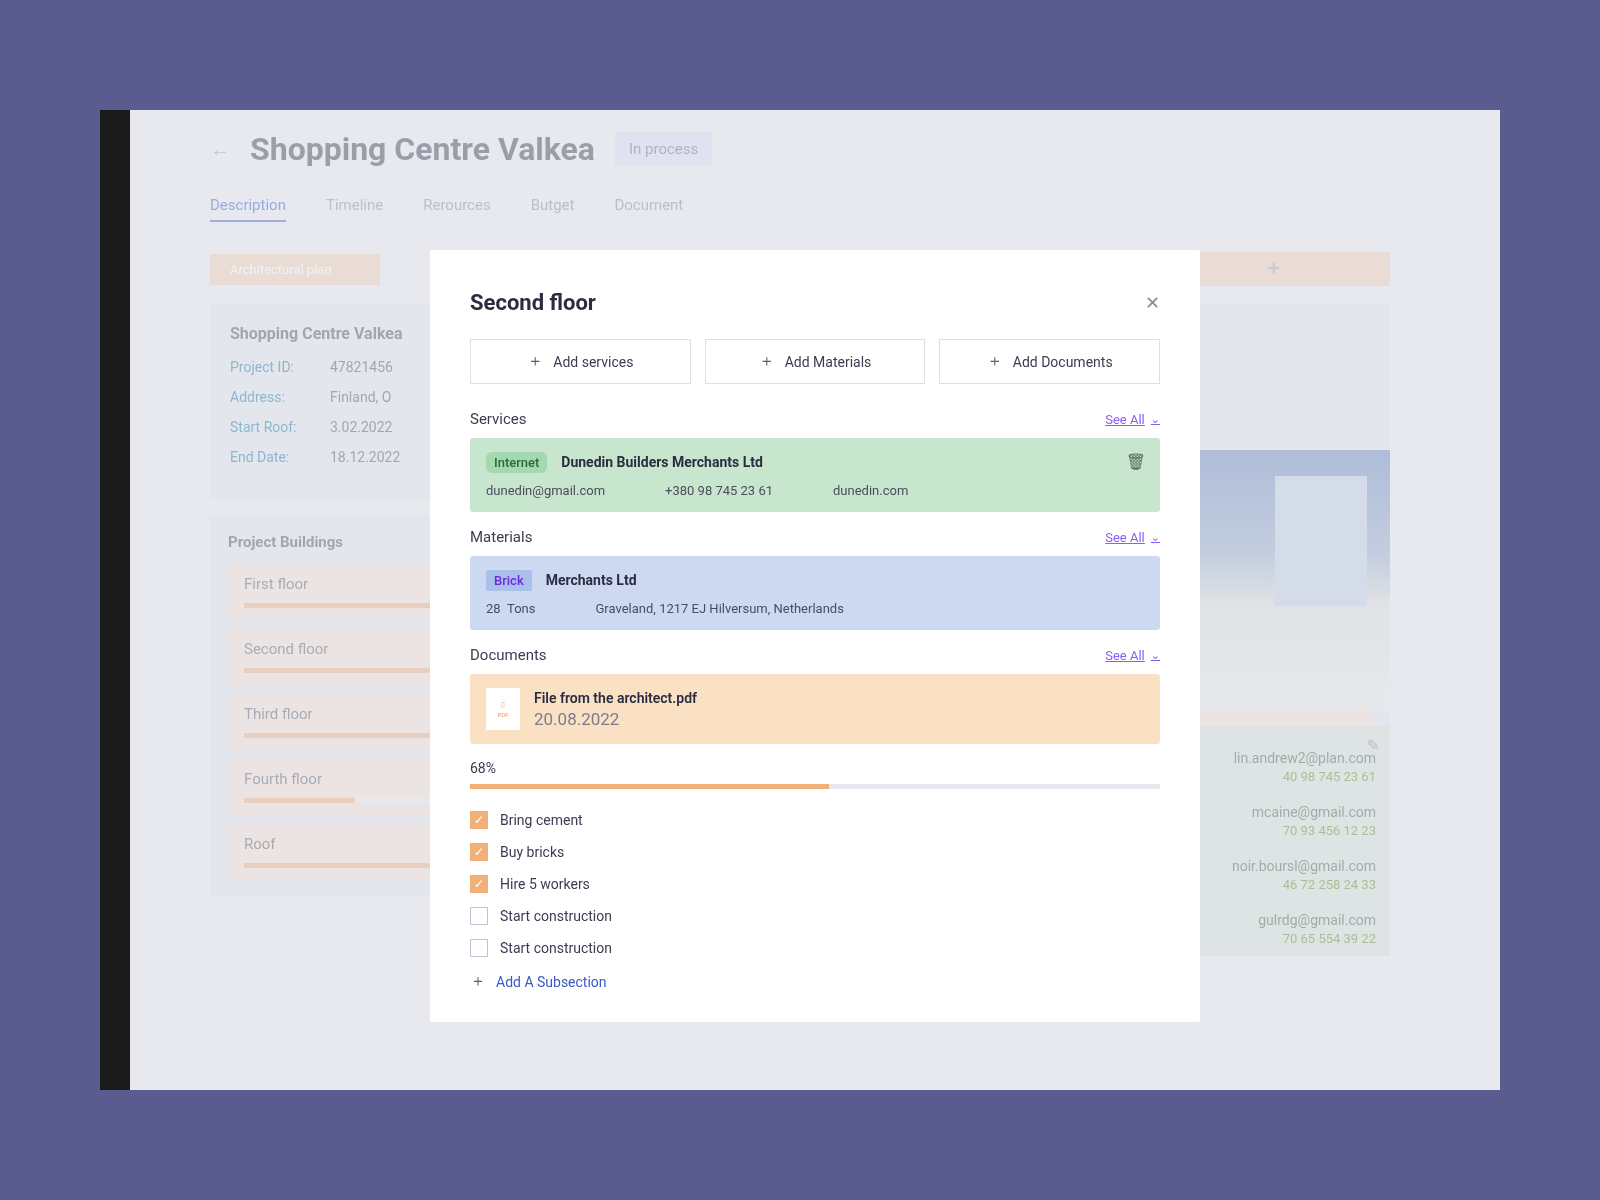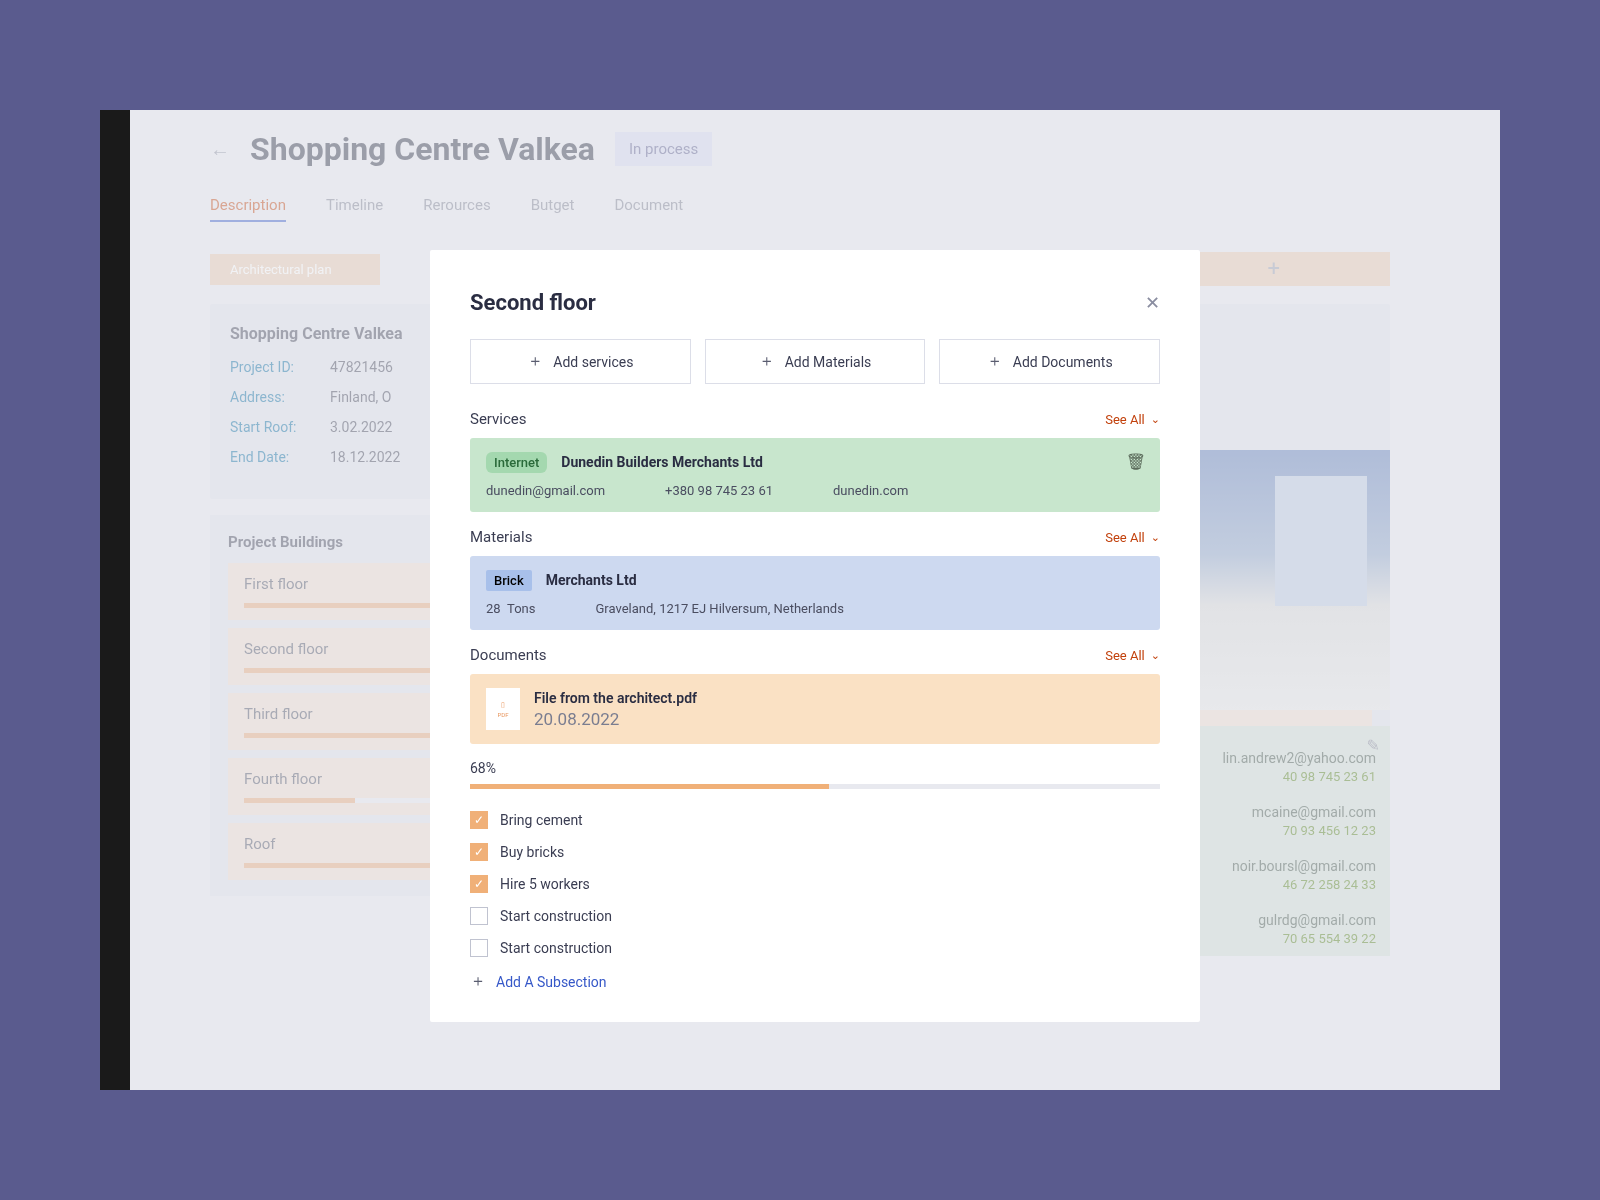--- a/index.html
+++ b/index.html
@@ -6,21 +6,21 @@
 body { background: #5a5b8e; width: 1600px; height: 1200px; overflow: hidden; position: relative; }
 .app-frame { position: absolute; left: 100px; top: 110px; width: 1400px; height: 980px; background: #e8e9ef; display: flex; }
 .rail { width: 30px; background: #1a1a1a; }
 .content { flex: 1; padding: 0 110px 0 80px; position: relative; }
 .overlay { position: absolute; inset: 0; background: rgba(232,233,239,0.6); z-index: 5; }
 .header-row { display: flex; align-items: center; gap: 20px; padding-top: 20px; }
 .back-arrow { color: #8a8da0; font-size: 20px; }
 .page-title { font-size: 32px; font-weight: 700; color: #2a2d42; }
 .status-badge { background: #d4d8f0; color: #5a5b8e; padding: 8px 14px; font-size: 15px; }
 .tabs { display: flex; gap: 40px; margin-top: 28px; font-size: 15px; color: #7a7d90; }
-.tab.active { color: #c2410c; border-bottom: 2px solid #3658c8; padding-bottom: 6px; }
+.tab.active { color: #1d4ed8; border-bottom: 2px solid #3658c8; padding-bottom: 6px; }
 .phase-bar { margin-top: 30px; height: 34px; display: flex; align-items: center; position: relative; }
 .phase-seg { background: #e8c9b0; color: #fff; font-size: 13px; padding: 8px 20px; width: 170px; }
 .phase-tail { flex:1; background: linear-gradient(to right, transparent 80%, #e8c9b0 80%); height:34px; display:flex; align-items:center; justify-content:flex-end;}
 .phase-arrow { width:0; height:0; border-top:17px solid transparent; border-bottom:17px solid transparent; border-left:18px solid #e8c9b0;}
 .info-panel { background: #dfe1ea; padding: 20px 20px; margin-top: 18px; border-radius: 2px; display:flex; gap:40px; }
 .info-left { flex:0 0 230px;}
 .info-title { font-weight: 700; color: #3a3d52; font-size: 16px; margin-bottom: 16px; }
 .info-row { display: flex; margin-bottom: 14px; font-size: 14px; }
 .info-label { color: #0369a1; width: 100px; }
 .info-val { color: #3a3d52; }
@@ -42,29 +42,29 @@
 
 
 .modal { position: absolute; left: 430px; top: 250px; width: 770px; background: #fff; z-index: 10; padding: 40px 40px 30px; border-radius: 2px;}
 .modal-header { display:flex; justify-content:space-between; align-items:center; margin-bottom: 24px;}
 .modal-title { font-size: 22px; font-weight: 700; color: #2a2d42; }
 .close-x { color: #8a8da0; font-size: 18px; cursor:pointer;}
 .add-buttons { display: flex; gap: 14px; margin-bottom: 26px; }
 .add-btn { flex:1; border: 1px solid #dcdee8; padding: 11px 0; display:flex; align-items:center; justify-content:center; gap:10px; color:#3a3d52; font-size:14px; cursor:pointer;}
 .plus { color:#5a5d70; font-size:16px; font-weight:300;}
 .section-head { display:flex; justify-content:space-between; align-items:center; margin-bottom:10px; color:#3a3d52; font-size:15px;}
-.see-all { color:#c2410c; font-size:13px; display:flex; align-items:center; gap:6px;}
+.see-all { color:#8b5cf6; font-size:13px; display:flex; align-items:center; gap:6px;text-decoration:underline;}
 .chev { font-size:11px;}
 .card { border-radius: 3px; padding: 14px 16px; margin-bottom: 16px; position:relative;}
 .card-green { background: #c8e6cd; }
 .card-blue { background: #cdd9f0; }
 .card-orange { background: #fae1c4; }
 .tag { padding: 3px 8px; font-size: 13px; font-weight:500; margin-right: 10px; border-radius:2px;}
 .tag-green { background: #a4d8af; color:#2a6a3a;border-radius:6px;}
-.tag-blue { background: #a8c0ea; color:#000000;}
+.tag-blue { background: #a8c0ea; color:#6d28d9;}
 .card-title { font-weight:700; color:#2a2d42; font-size:14px; display:inline;}
 .card-row2 { display:flex; gap:60px; margin-top:12px; font-size:13px; color:#4a4d60;}
 .trash { position:absolute; right:14px; top:14px; color:#5a6a5a;}
 .doc-card { display:flex; gap:14px; align-items:center;}
 .doc-icon { width:34px; height:42px; background:#fff; display:flex; flex-direction:column; align-items:center; justify-content:center; font-size:7px; color:#e89860;}
 .doc-icon-pdf { font-size:6px; margin-top:2px;}
 .doc-name { font-weight:600; color:#2a2d42; font-size:14px;}
 .doc-date { color:#7a7d90; font-size:17px; margin-top:3px;}
 .progress-label { font-size:14px; color:#3a3d52; margin-top:12px; margin-bottom:8px;}
 .progress-bar { height:5px; background:#e8e9ef; margin-bottom:22px;}
@@ -157,21 +157,21 @@
           </div>
         </div>
     </div>
 
     <div class="right-col">
       <div class="photo"></div>
       <div class="contacts">
         <span class="edit-icon">✎</span>
         <div id="contacts-list">
             <div class="contact-item">
-              <div class="contact-email">lin.andrew2@yahoo.com</div>
+              <div class="contact-email">lin.andrew2@plan.com</div>
               <div class="contact-phone">40 98 745 23 61</div>
             </div>
             <div class="contact-item">
               <div class="contact-email">mcaine@gmail.com</div>
               <div class="contact-phone">70 93 456 12 23</div>
             </div>
             <div class="contact-item">
               <div class="contact-email">noir.boursl@gmail.com</div>
               <div class="contact-phone">46 72 258 24 33</div>
             </div>

